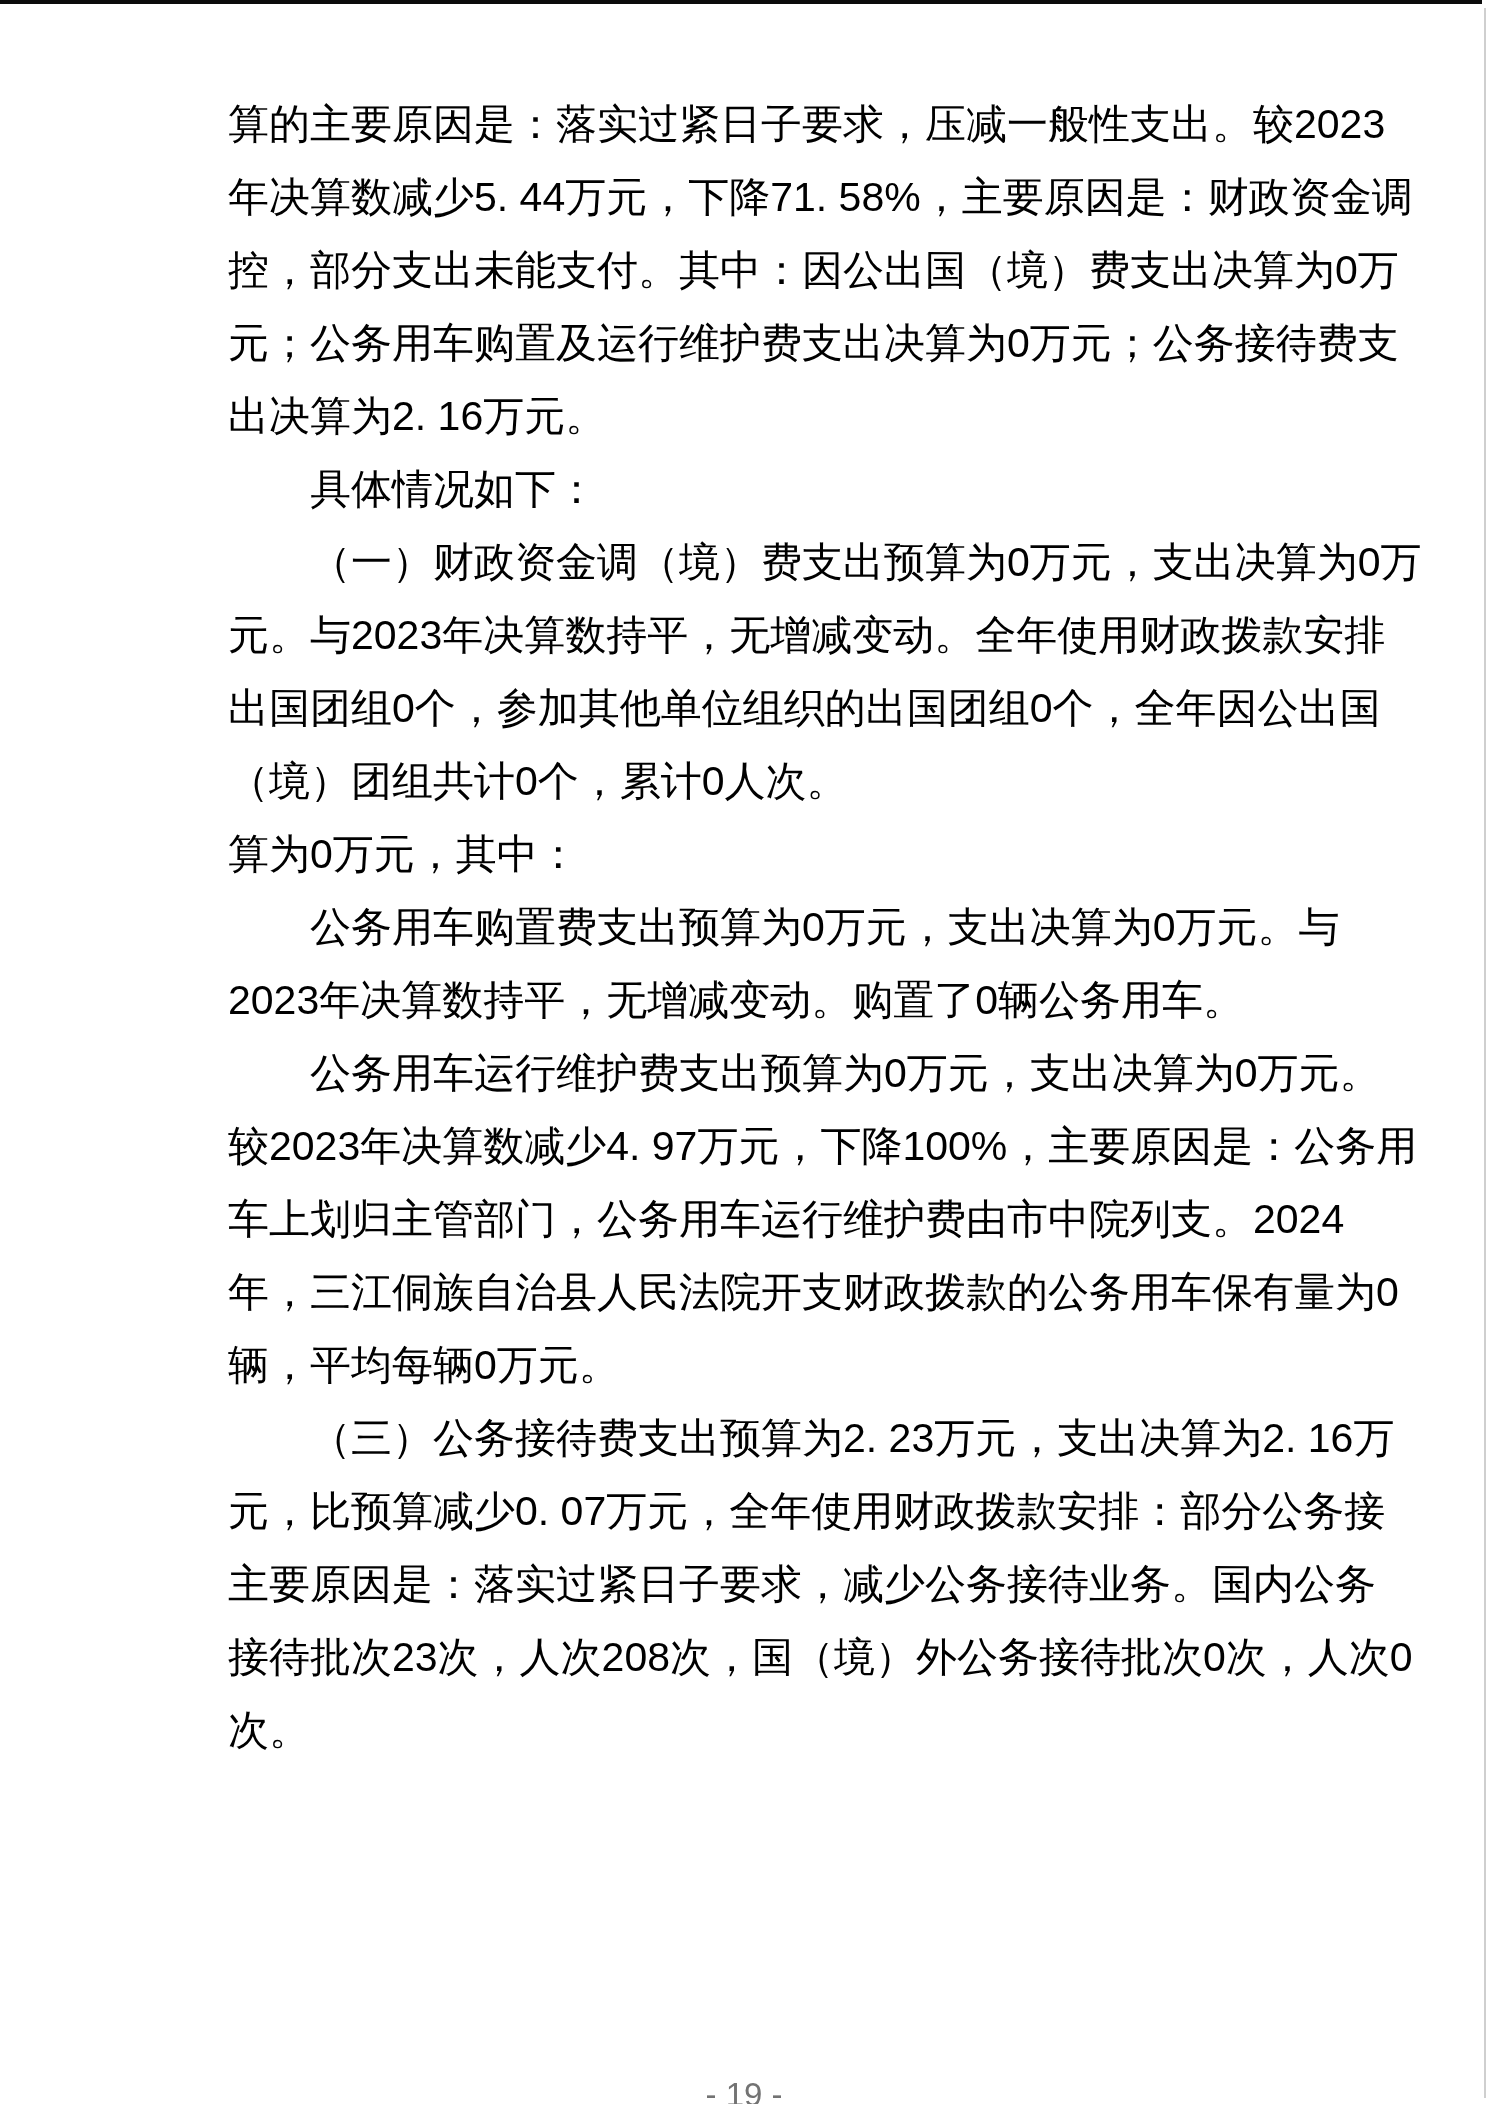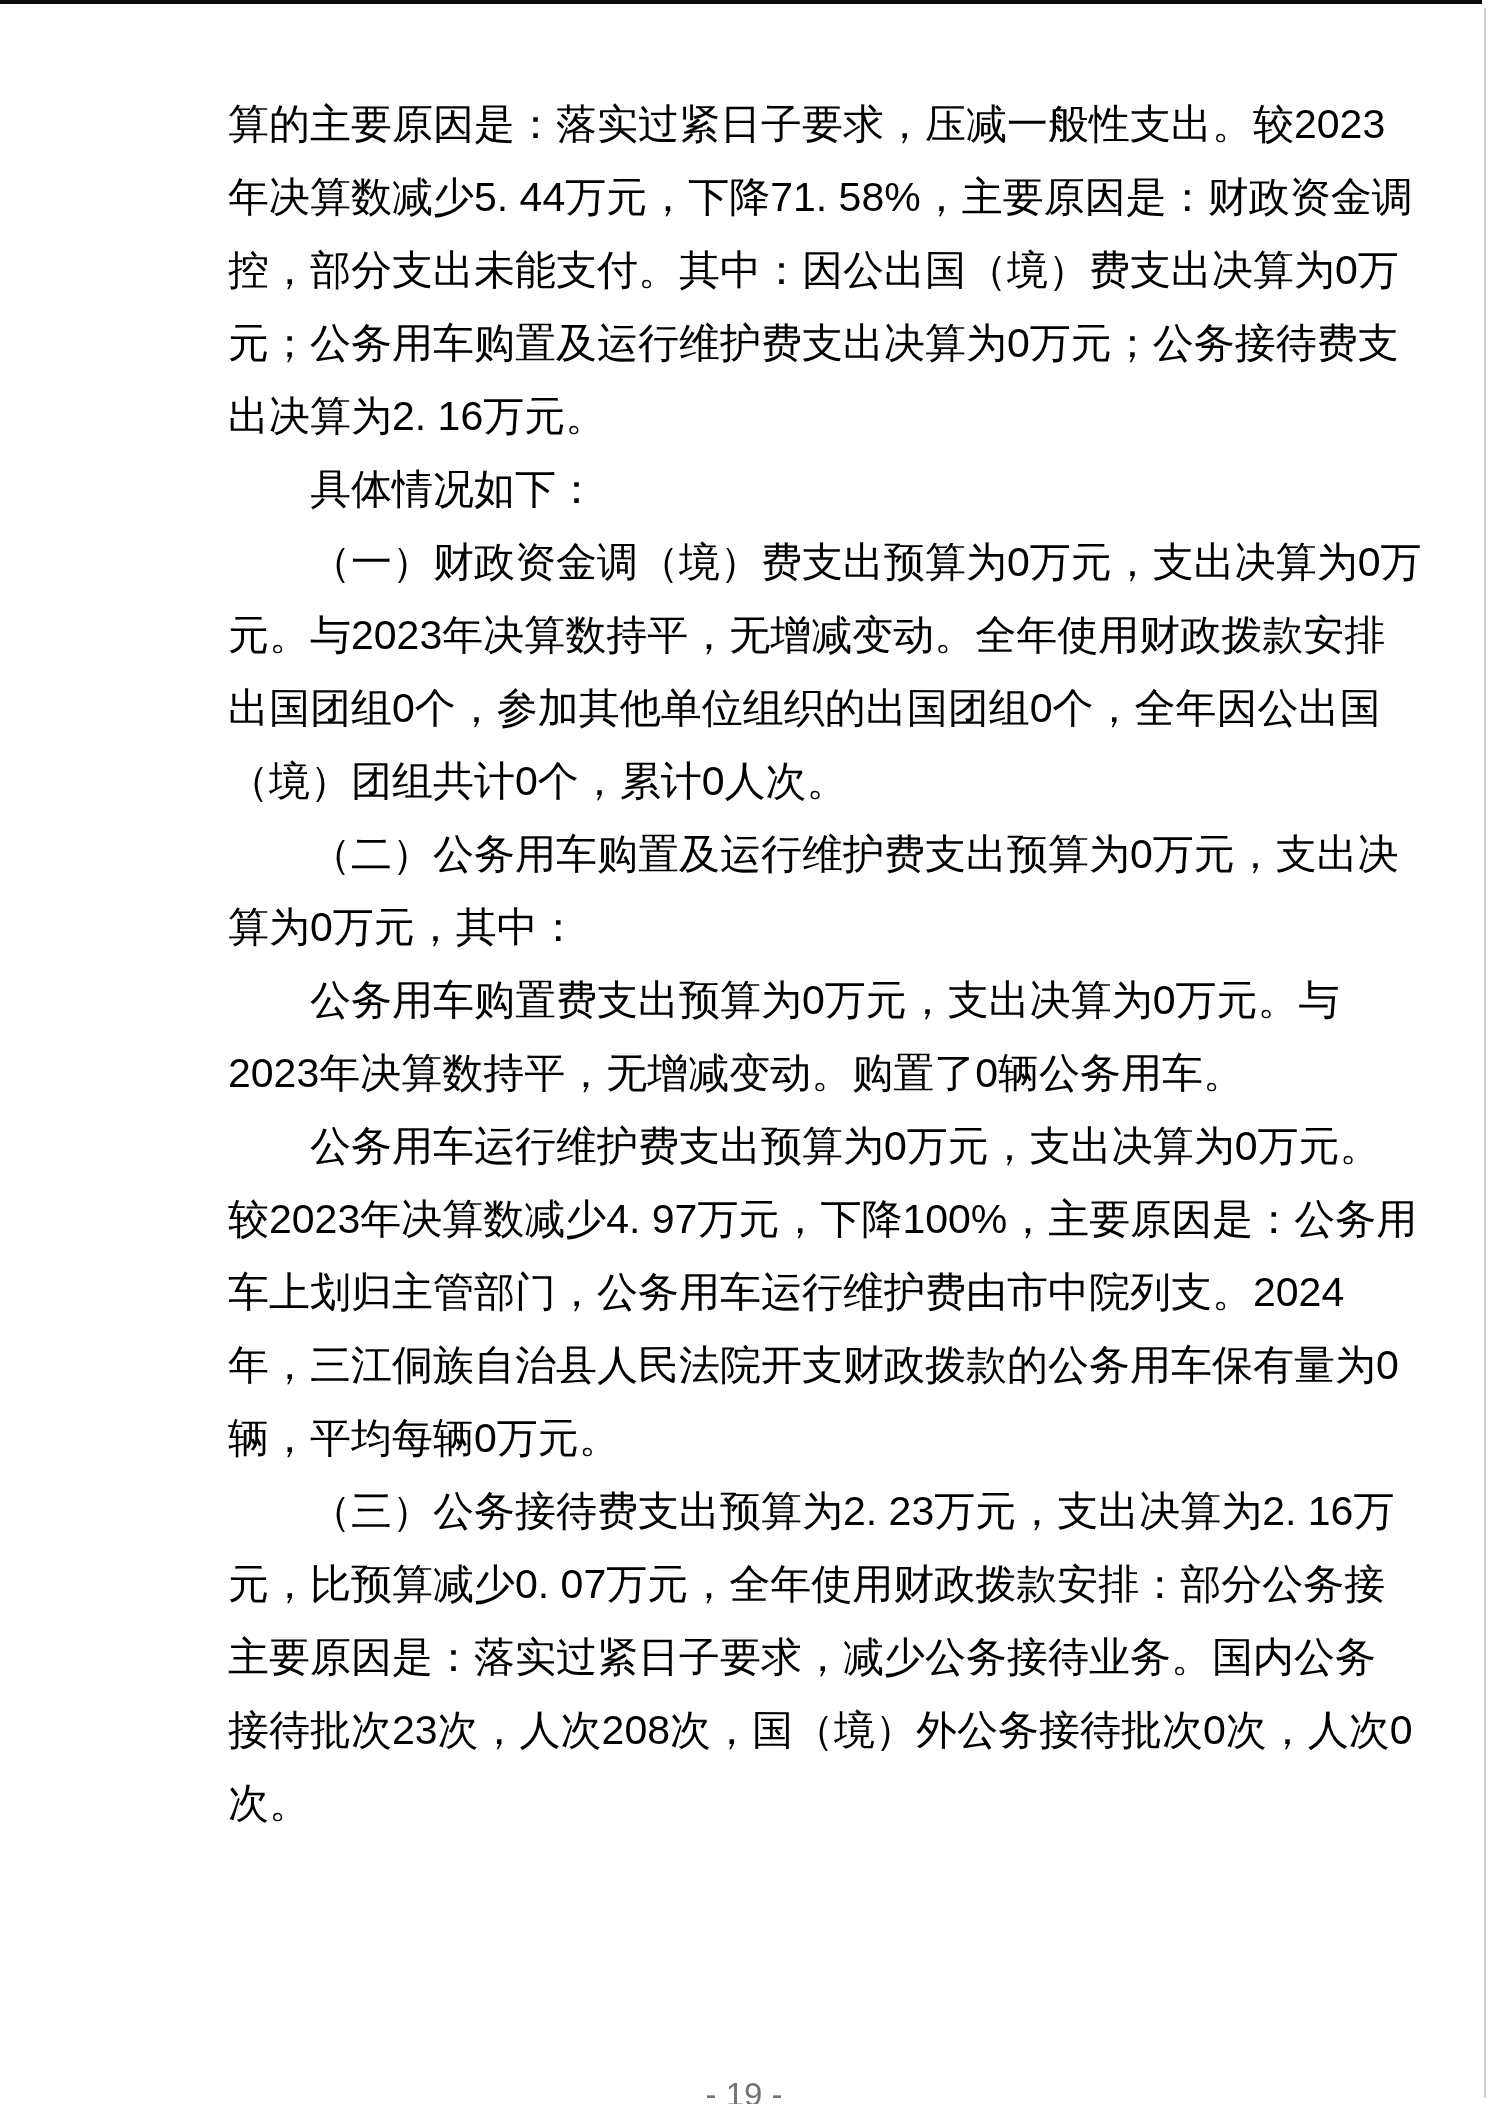--- a/index.html
+++ b/index.html
@@ -63,21 +63,20 @@
     <div class="ln">算的主要原因是：落实过紧日子要求，压减一般性支出。较2023</div>
     <div class="ln">年决算数减少5. 44万元，下降71. 58%，主要原因是：财政资金调</div>
     <div class="ln">控，部分支出未能支付。其中：因公出国（境）费支出决算为0万</div>
     <div class="ln">元；公务用车购置及运行维护费支出决算为0万元；公务接待费支</div>
     <div class="ln">出决算为2. 16万元。</div>
     <div class="ln ind">具体情况如下：</div>
     <div class="ln ind">（一）财政资金调（境）费支出预算为0万元，支出决算为0万</div>
     <div class="ln">元。与2023年决算数持平，无增减变动。全年使用财政拨款安排</div>
     <div class="ln">出国团组0个，参加其他单位组织的出国团组0个，全年因公出国</div>
     <div class="ln">（境）团组共计0个，累计0人次。</div>
-    <div class="ln ind">（二）公务用车购置及运行维护费支出预算为0万元，支出决</div>
     <div class="ln">算为0万元，其中：</div>
     <div class="ln ind">公务用车购置费支出预算为0万元，支出决算为0万元。与</div>
     <div class="ln">2023年决算数持平，无增减变动。购置了0辆公务用车。</div>
     <div class="ln ind">公务用车运行维护费支出预算为0万元，支出决算为0万元。</div>
     <div class="ln">较2023年决算数减少4. 97万元，下降100%，主要原因是：公务用</div>
     <div class="ln">车上划归主管部门，公务用车运行维护费由市中院列支。2024</div>
     <div class="ln">年，三江侗族自治县人民法院开支财政拨款的公务用车保有量为0</div>
     <div class="ln">辆，平均每辆0万元。</div>
     <div class="ln ind">（三）公务接待费支出预算为2. 23万元，支出决算为2. 16万</div>
     <div class="ln">元，比预算减少0. 07万元，全年使用财政拨款安排：部分公务接</div>

